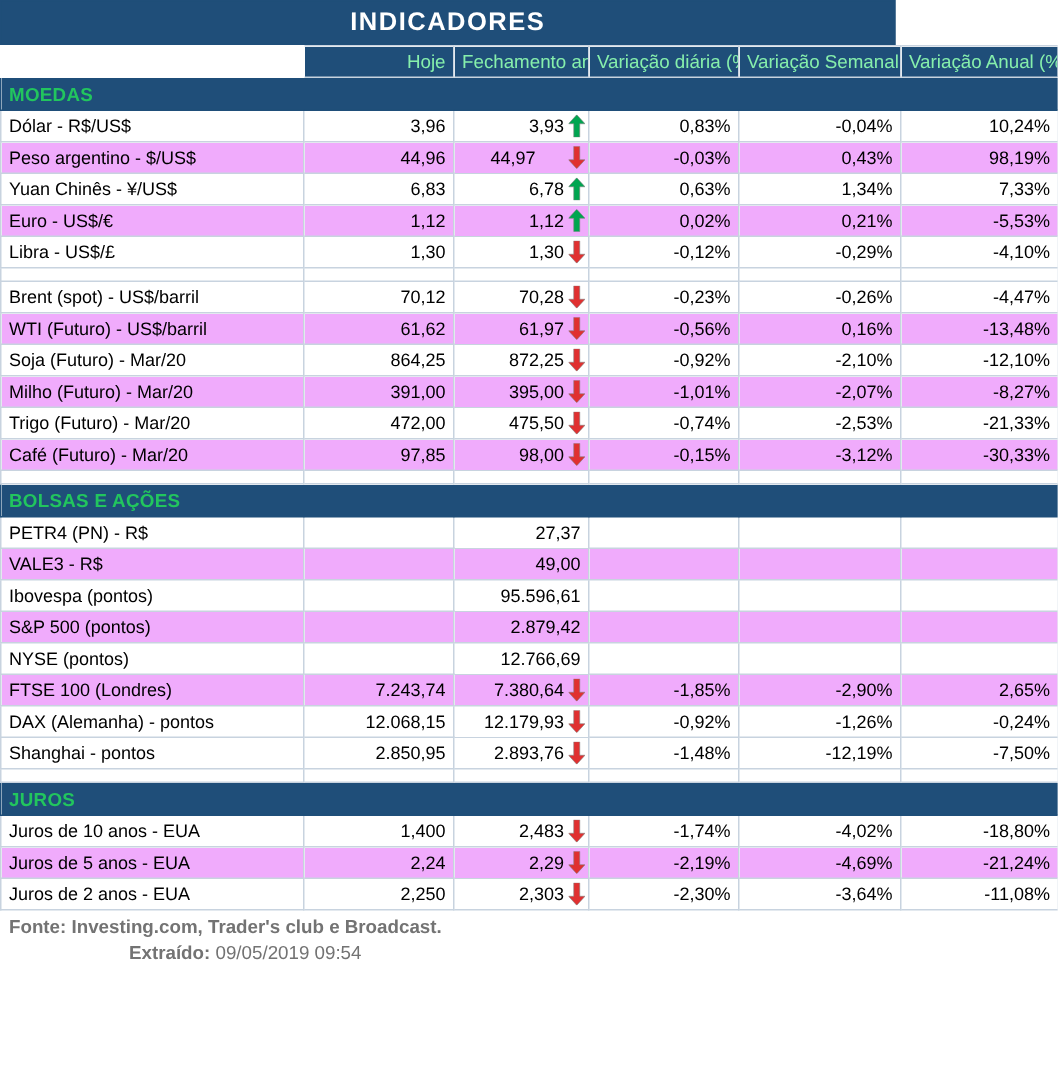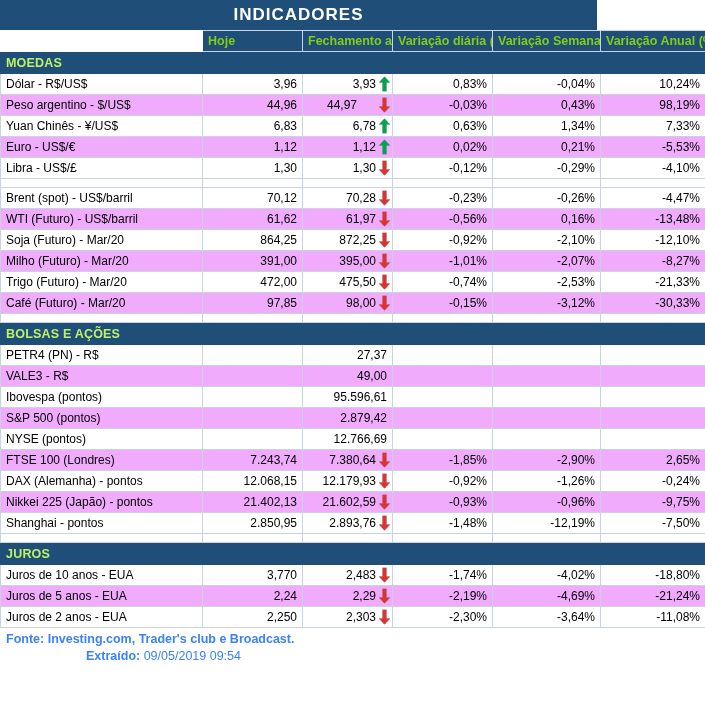--- a/index.html
+++ b/index.html
@@ -45,37 +45,37 @@
   }
   col.c0 { width: 202px; }
   col.c1 { width: 100px; }
   col.c2 { width: 90px; }
   col.c3 { width: 100px; }
   col.c4 { width: 108px; }
   col.c5 { width: 105px; }
 
   thead th {
     background: #1F4E79;
-    color: #84cc16;
-    font-weight: bold;
+    color: #86efac;
+    font-weight: normal;
     font-size: 12.5px;
-    text-align: left;
+    text-align: right;
     height: 56px;
     border: 1px solid #1F4E79;
     padding: 2px 4px;
     white-space: normal;
     line-height: 15px;
   }
   thead th.blank {
     background: #ffffff;
     border: 1px solid #ffffff;
   }
   tr.section td {
     background: #1F4E79;
-    color: #bef264;
+    color: #22c55e;
     font-weight: bold;
     font-size: 12.5px;
     height: 22px;
     border: 1px solid #1F4E79;
     letter-spacing: .2px;
   }
   tr.band-light td { background: #ffffff; }
   tr.band-dark td  { background: #f0abfc; }
   tr.spacer td {
     height: 9px;
@@ -94,21 +94,21 @@
     position: absolute;
     right: 2px;
     top: 50%;
     transform: translateY(-50%);
     width: 11px;
     height: 15px;
   }
   .footer {
     font-size: 12.5px;
     font-weight: bold;
-    color: #3b82f6;
+    color: #737373;
     padding: 3px 0 0 6px;
     line-height: 17px;
   }
   .footer .row2 { padding-left: 80px; font-weight: bold; }
   .footer .row2 .val { font-weight: normal; }
 </style>
 </head>
 <body>
 
 <div class="sheet">
@@ -320,30 +320,20 @@
         <tr class="band-light">
           <td class="label"><span>DAX (Alemanha) - pontos</span></td>
           <td class="num"><span>12.068,15</span></td>
           <td class="num arrowcell" style="padding-right: 16px;"><span>12.179,93</span><span class="arrow"><svg width="11" height="15" viewBox="0 0 11 15">
                 <polygon points="5.5,15 11,9 7.5,9 7.5,0 3.5,0 3.5,9 0,9" fill="#e03030" stroke="#7f7f7f" stroke-width="0.4"></polygon>
               </svg></span></td>
           <td class="num"><span>-0,92%</span></td>
           <td class="num"><span>-1,26%</span></td>
           <td class="num"><span>-0,24%</span></td>
         </tr>
-        <tr class="band-dark">
-          <td class="label"><span>Nikkei 225 (Japão) - pontos</span></td>
-          <td class="num"><span>21.402,13</span></td>
-          <td class="num arrowcell" style="padding-right: 16px;"><span>21.602,59</span><span class="arrow"><svg width="11" height="15" viewBox="0 0 11 15">
-                <polygon points="5.5,15 11,9 7.5,9 7.5,0 3.5,0 3.5,9 0,9" fill="#e03030" stroke="#7f7f7f" stroke-width="0.4"></polygon>
-              </svg></span></td>
-          <td class="num"><span>-0,93%</span></td>
-          <td class="num"><span>-0,96%</span></td>
-          <td class="num"><span>-9,75%</span></td>
-        </tr>
         <tr class="band-light">
           <td class="label"><span>Shanghai - pontos</span></td>
           <td class="num"><span>2.850,95</span></td>
           <td class="num arrowcell" style="padding-right: 16px;"><span>2.893,76</span><span class="arrow"><svg width="11" height="15" viewBox="0 0 11 15">
                 <polygon points="5.5,15 11,9 7.5,9 7.5,0 3.5,0 3.5,9 0,9" fill="#e03030" stroke="#7f7f7f" stroke-width="0.4"></polygon>
               </svg></span></td>
           <td class="num"><span>-1,48%</span></td>
           <td class="num"><span>-12,19%</span></td>
           <td class="num"><span>-7,50%</span></td>
         </tr>
@@ -353,21 +343,21 @@
           <td></td>
           <td></td>
           <td></td>
           <td></td>
         </tr>
         <tr class="section">
           <td colspan="6">JUROS</td>
         </tr>
         <tr class="band-light">
           <td class="label"><span>Juros de 10 anos - EUA</span></td>
-          <td class="num"><span>3,770</span></td>
+          <td class="num"><span>1,400</span></td>
           <td class="num arrowcell" style="padding-right: 16px;"><span>2,483</span><span class="arrow"><svg width="11" height="15" viewBox="0 0 11 15">
                 <polygon points="5.5,15 11,9 7.5,9 7.5,0 3.5,0 3.5,9 0,9" fill="#e03030" stroke="#7f7f7f" stroke-width="0.4"></polygon>
               </svg></span></td>
           <td class="num"><span>-1,74%</span></td>
           <td class="num"><span>-4,02%</span></td>
           <td class="num"><span>-18,80%</span></td>
         </tr>
         <tr class="band-dark">
           <td class="label"><span>Juros de 5 anos - EUA</span></td>
           <td class="num"><span>2,24</span></td>

